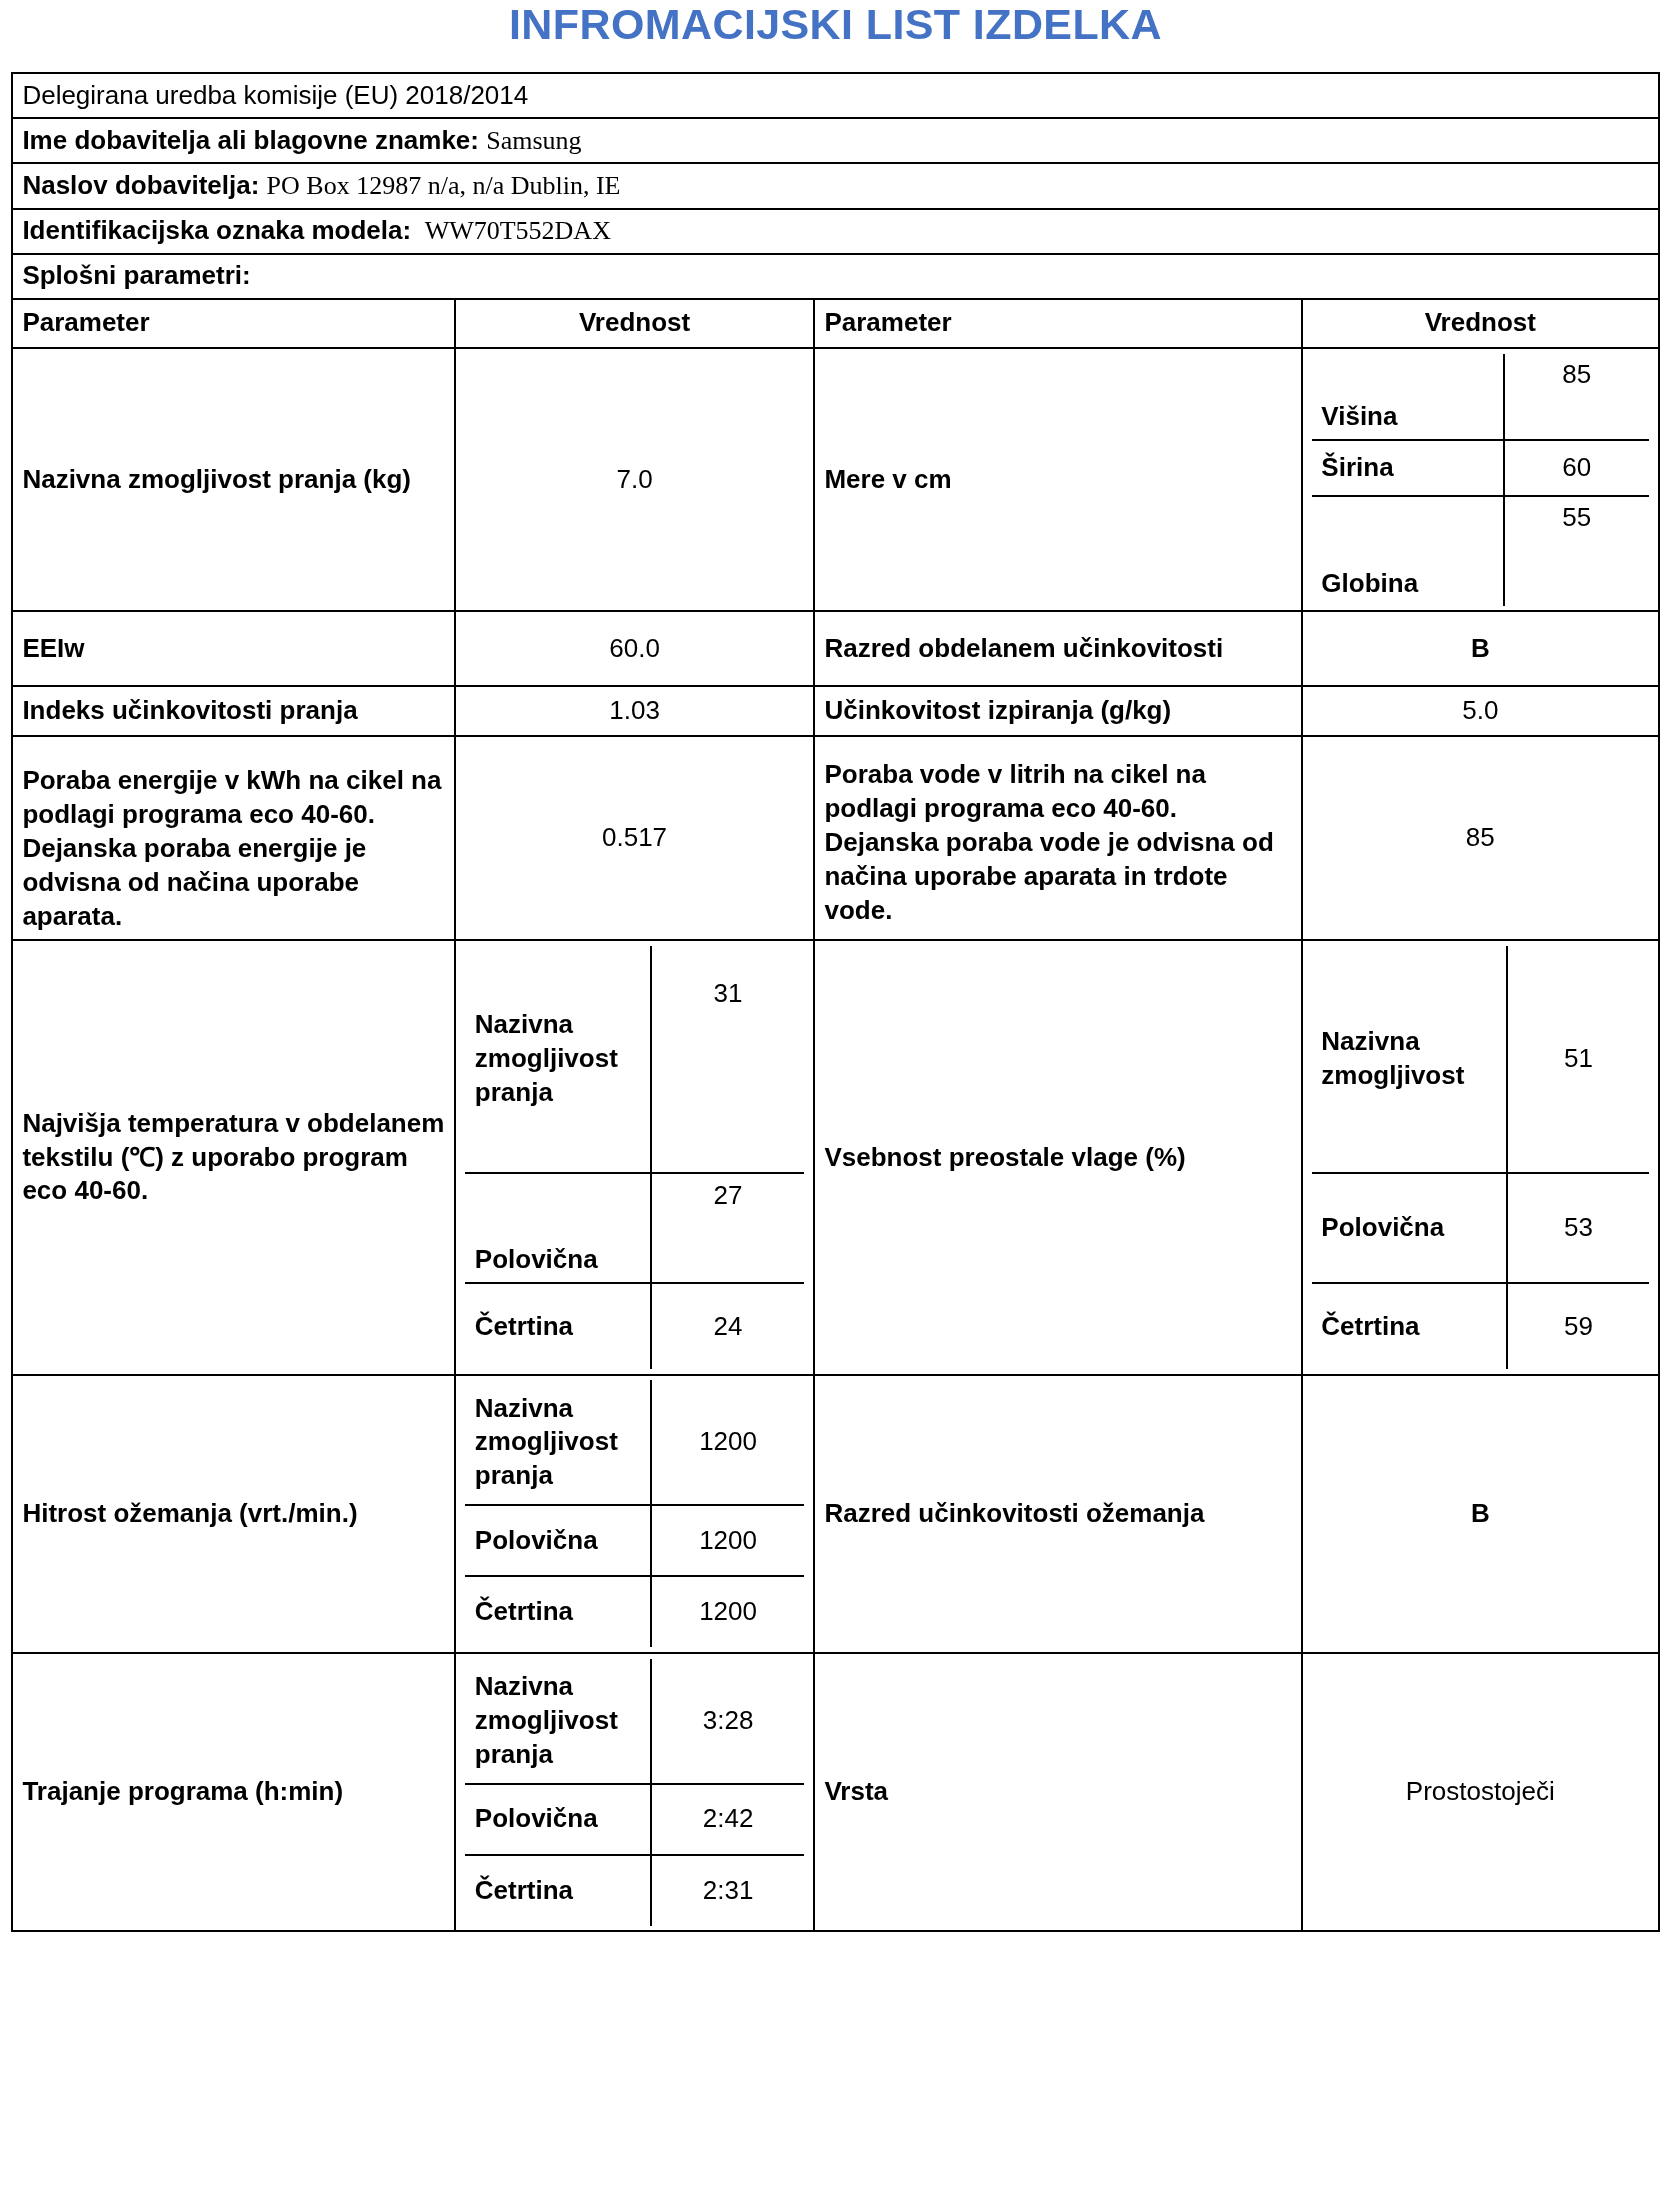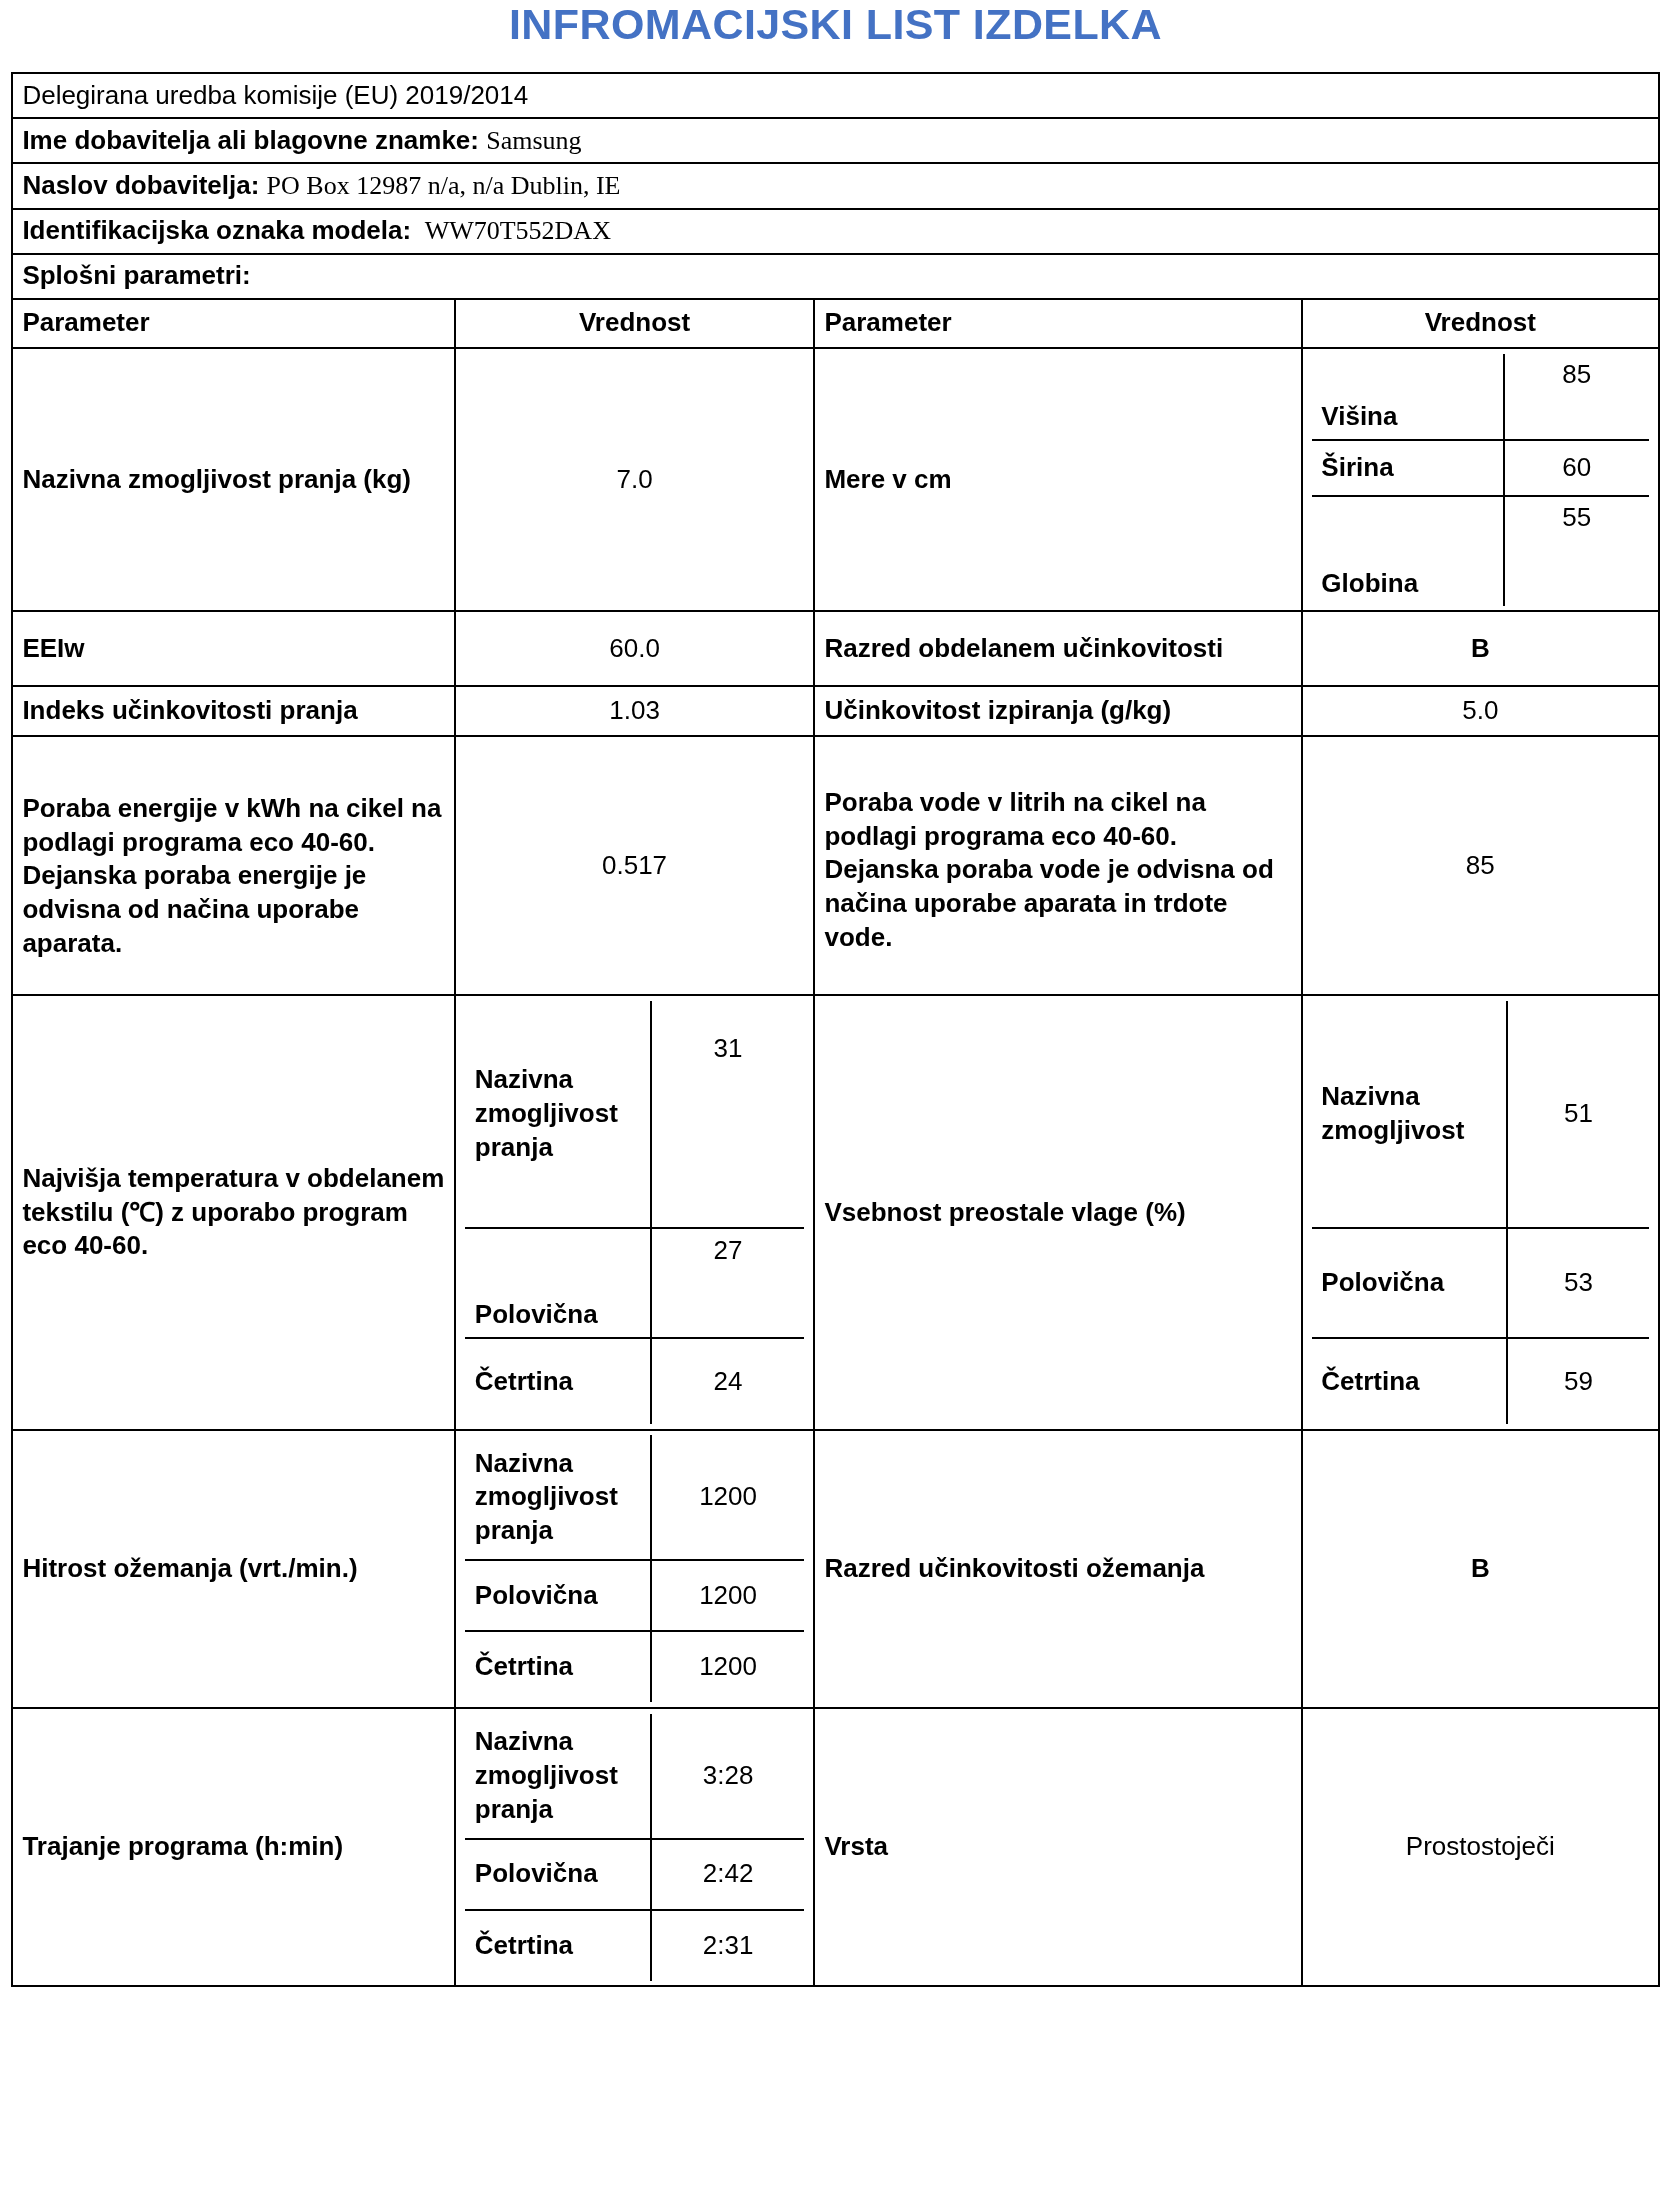--- a/index.html
+++ b/index.html
@@ -107,21 +107,21 @@
     <colgroup>
       <col style="width:26.9%">
       <col style="width:21.8%">
       <col style="width:29.6%">
       <col style="width:21.7%">
     </colgroup>
     <tbody>
 
       <tr class="inforow">
         <td colspan="4" class="l">
-          <span class="n">Delegirana uredba komisije (EU) 2019/2014</span>
+          <span class="n">Delegirana uredba komisije (EU) 2018/2014</span>
         </td>
       </tr>
 
       <tr class="inforow">
         <td colspan="4" class="l">
           <span class="lbl">Ime dobavitelja ali blagovne znamke:</span>
           <span class="val">Samsung</span>
         </td>
       </tr>
 
@@ -186,21 +186,21 @@
       </tr>
 
       <tr>
         <td class="l b mid" style="height:50px">Indeks učinkovitosti pranja</td>
         <td class="c n mid">1.03</td>
         <td class="l b mid">Učinkovitost izpiranja (g/kg)</td>
         <td class="c n mid">5.0</td>
       </tr>
 
       <tr>
-        <td class="l b top" style="height:259px; padding-top:26px">Poraba energije v kWh na cikel na podlagi programa eco 40-60. Dejanska poraba energije je odvisna od načina uporabe aparata.</td>
+        <td class="l b top" style="height:204px; padding-top:26px">Poraba energije v kWh na cikel na podlagi programa eco 40-60. Dejanska poraba energije je odvisna od načina uporabe aparata.</td>
         <td class="c n mid">0.517</td>
         <td class="l b top" style="padding-top:14px">Poraba vode v litrih na cikel na podlagi programa eco 40-60. Dejanska poraba vode je odvisna od načina uporabe aparata in trdote vode.</td>
         <td class="c n mid">85</td>
       </tr>
 
       <tr>
         <td class="l b mid" style="height:423px">Najvišja temperatura v obdelanem tekstilu (℃) z uporabo program eco 40-60.</td>
         <td class="nest">
           <table class="sub">
             <colgroup>

